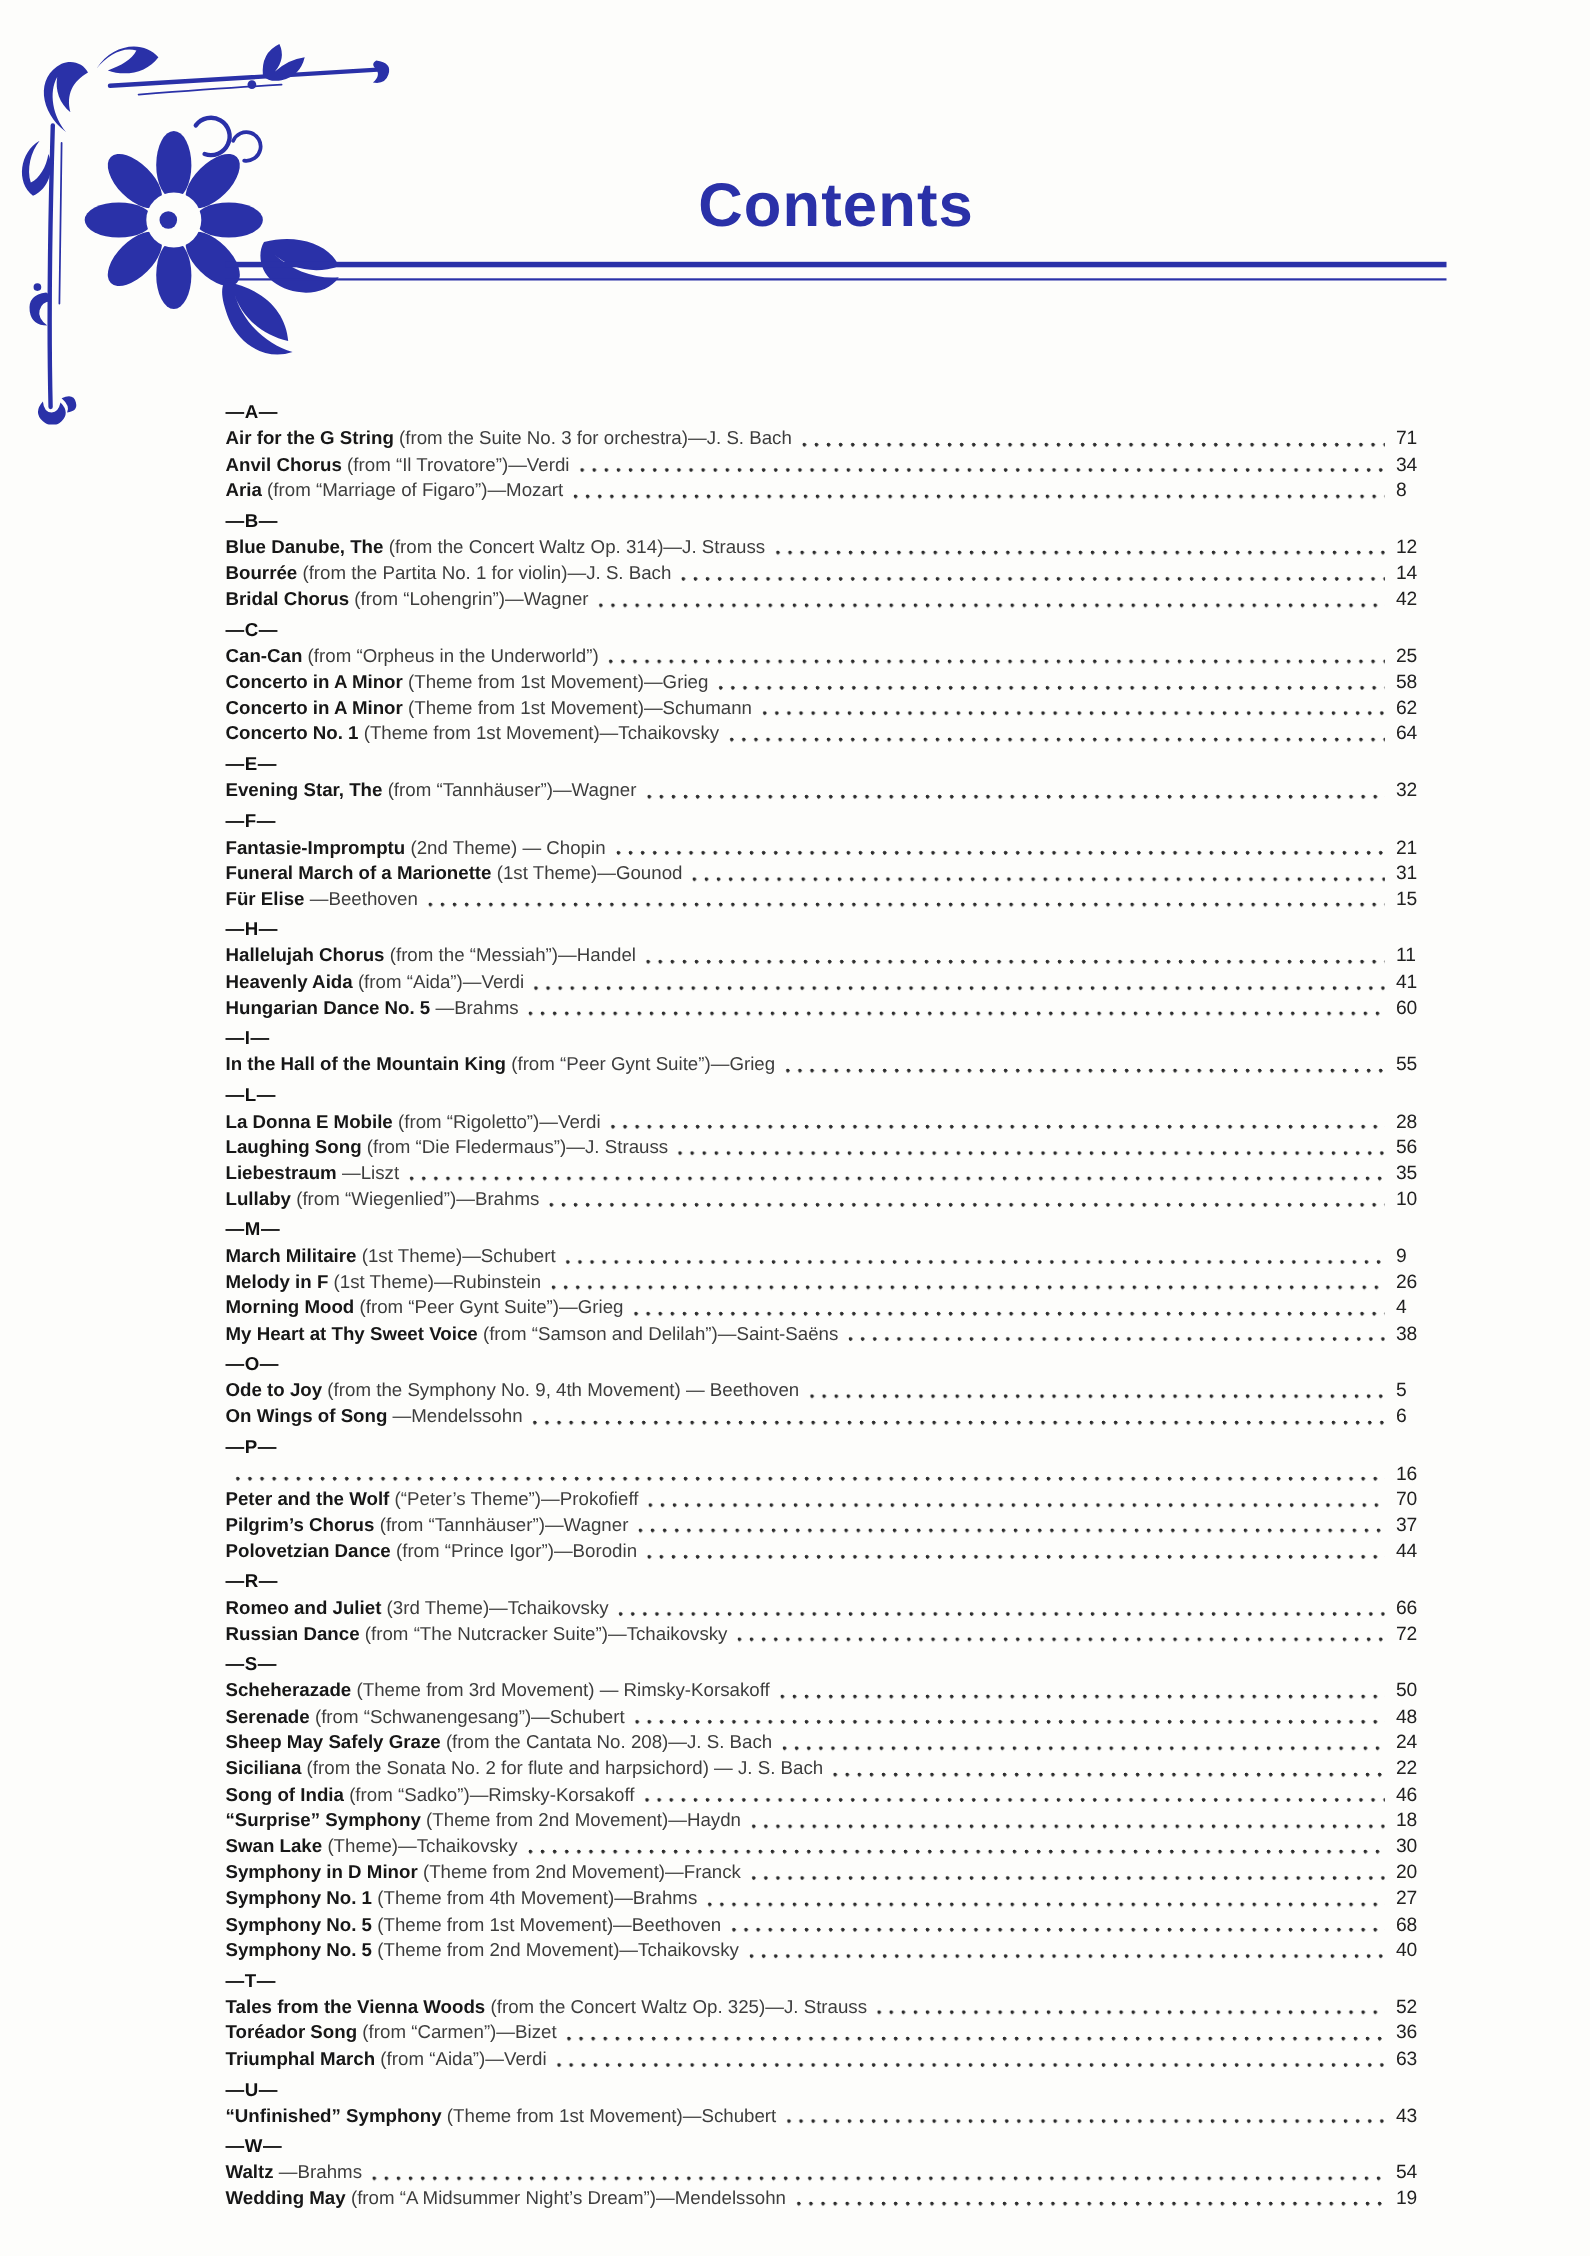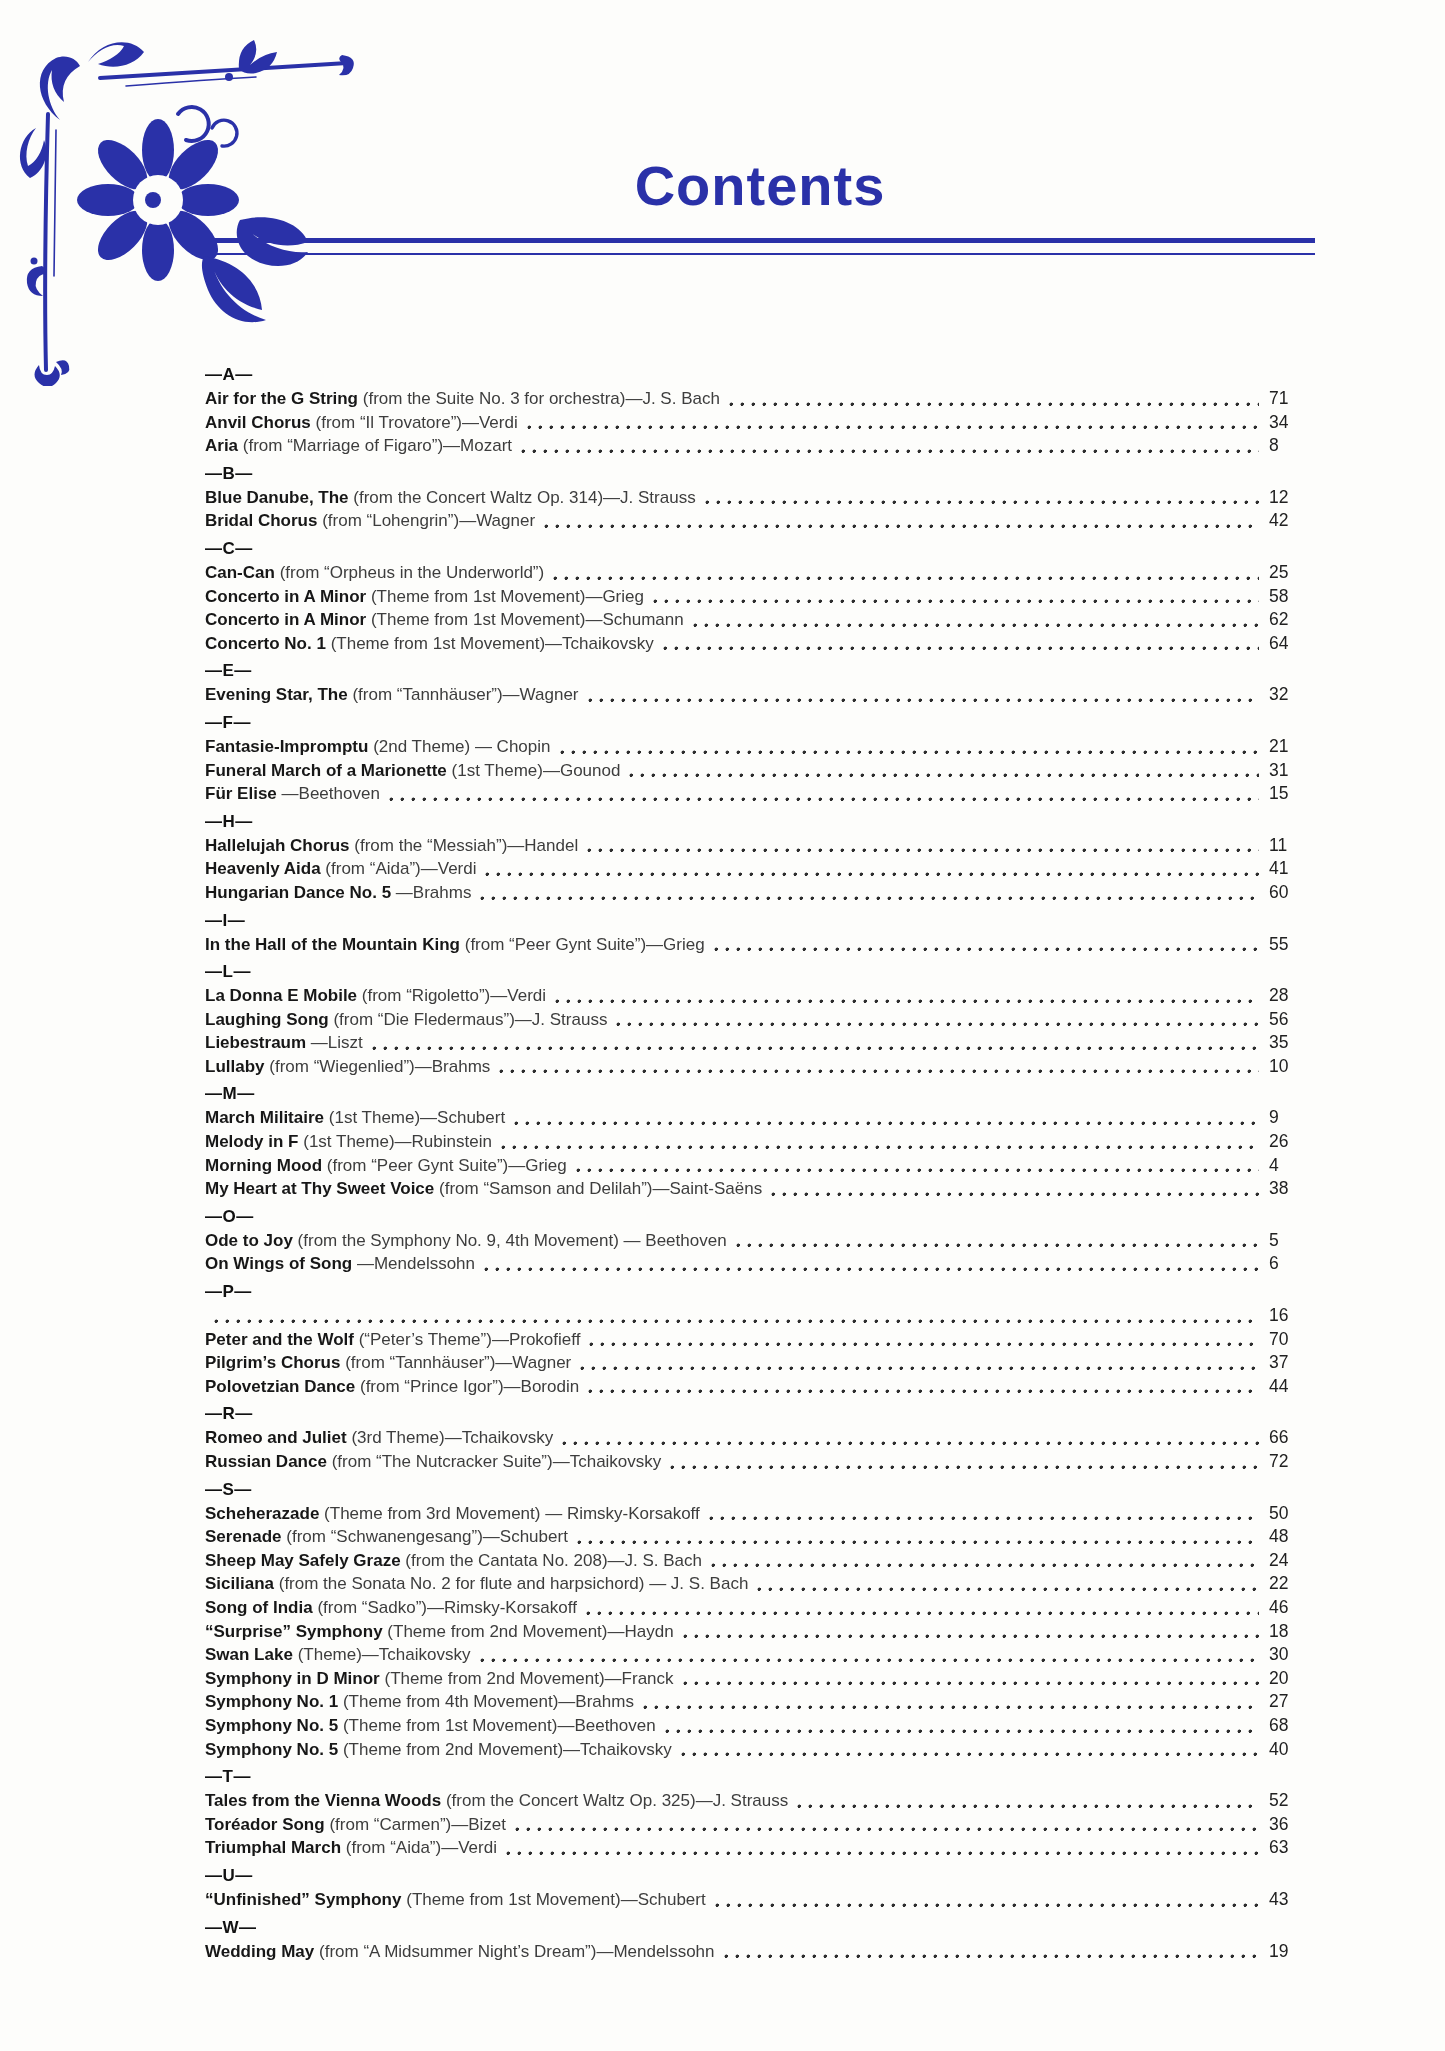--- a/index.html
+++ b/index.html
@@ -135,20 +135,25 @@
           <span class="dots"></span>
           <span class="pnum">8</span>
         </div>
         <div class="sec-header">—B—</div>
         <div class="entry">
           <span class="etext"><span class="t-title">Blue Danube, The</span><span class="t-detail">(from the Concert Waltz Op. 314)—J. Strauss</span></span>
           <span class="dots"></span>
           <span class="pnum">12</span>
         </div>
         <div class="entry">
+          <span class="etext"><span class="t-title">Bourrée</span><span class="t-detail">(from the Partita No. 1 for violin)—J. S. Bach</span></span>
+          <span class="dots"></span>
+          <span class="pnum">14</span>
+        </div>
+        <div class="entry">
           <span class="etext"><span class="t-title">Bridal Chorus</span><span class="t-detail">(from “Lohengrin”)—Wagner</span></span>
           <span class="dots"></span>
           <span class="pnum">42</span>
         </div>
         <div class="sec-header">—C—</div>
         <div class="entry">
           <span class="etext"><span class="t-title">Can-Can</span><span class="t-detail">(from “Orpheus in the Underworld”)</span></span>
           <span class="dots"></span>
           <span class="pnum">25</span>
         </div>
@@ -367,20 +372,25 @@
           <span class="dots"></span>
           <span class="pnum">63</span>
         </div>
         <div class="sec-header">—U—</div>
         <div class="entry">
           <span class="etext"><span class="t-title">“Unfinished” Symphony</span><span class="t-detail">(Theme from 1st Movement)—Schubert</span></span>
           <span class="dots"></span>
           <span class="pnum">43</span>
         </div>
         <div class="sec-header">—W—</div>
+        <div class="entry">
+          <span class="etext"><span class="t-title">Waltz</span><span class="t-detail">—Brahms</span></span>
+          <span class="dots"></span>
+          <span class="pnum">54</span>
+        </div>
         <div class="entry">
           <span class="etext"><span class="t-title">Wedding May</span><span class="t-detail">(from “A Midsummer Night’s Dream”)—Mendelssohn</span></span>
           <span class="dots"></span>
           <span class="pnum">19</span>
         </div>
       </div>
   </div>
 
 </div>
 

